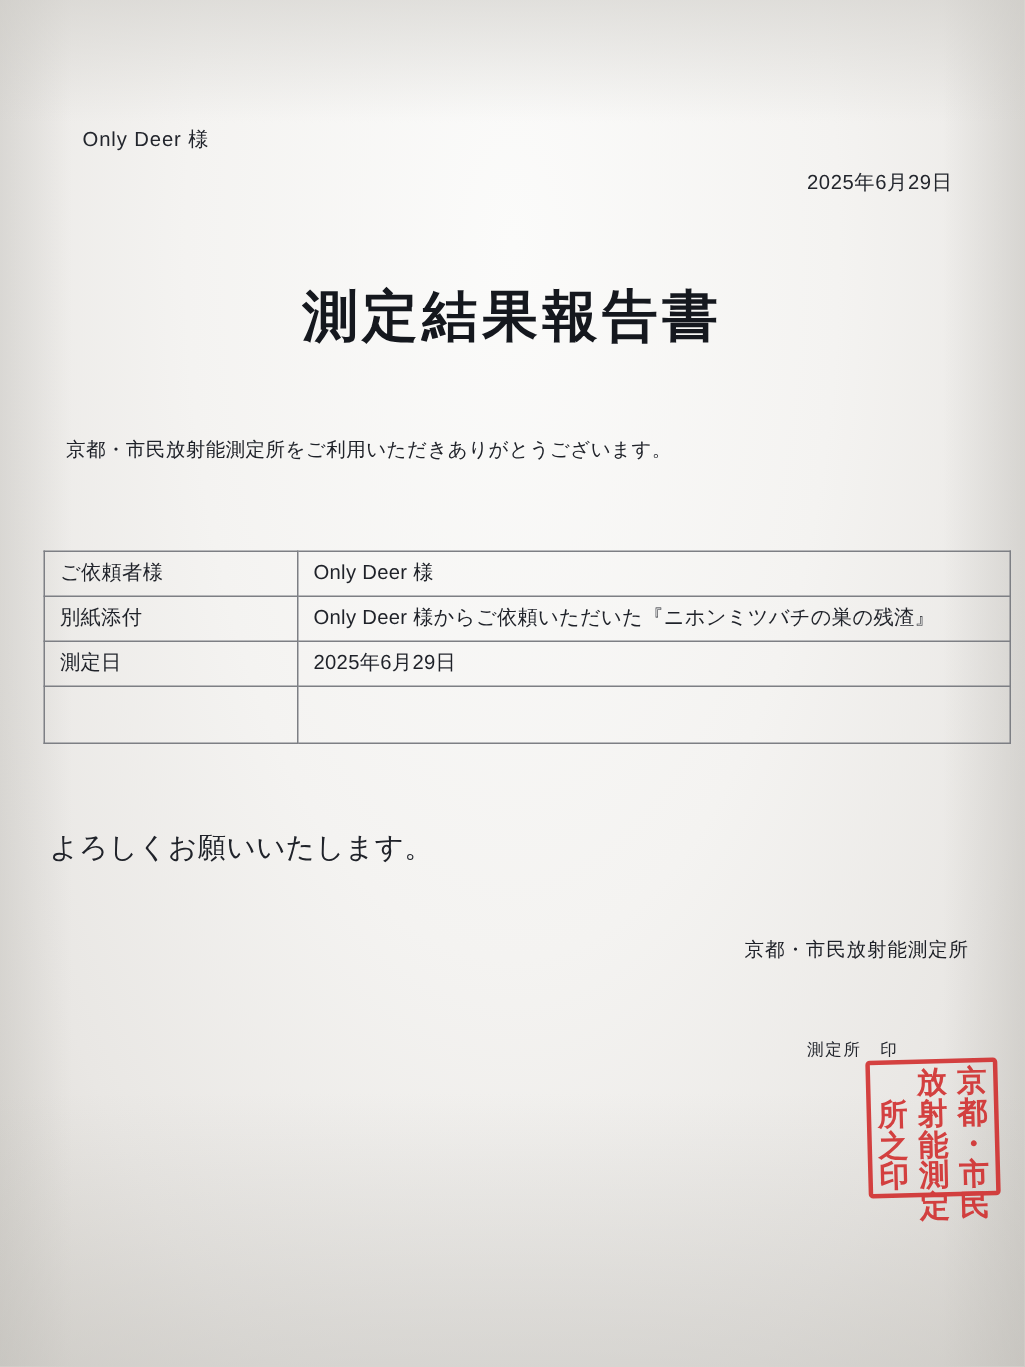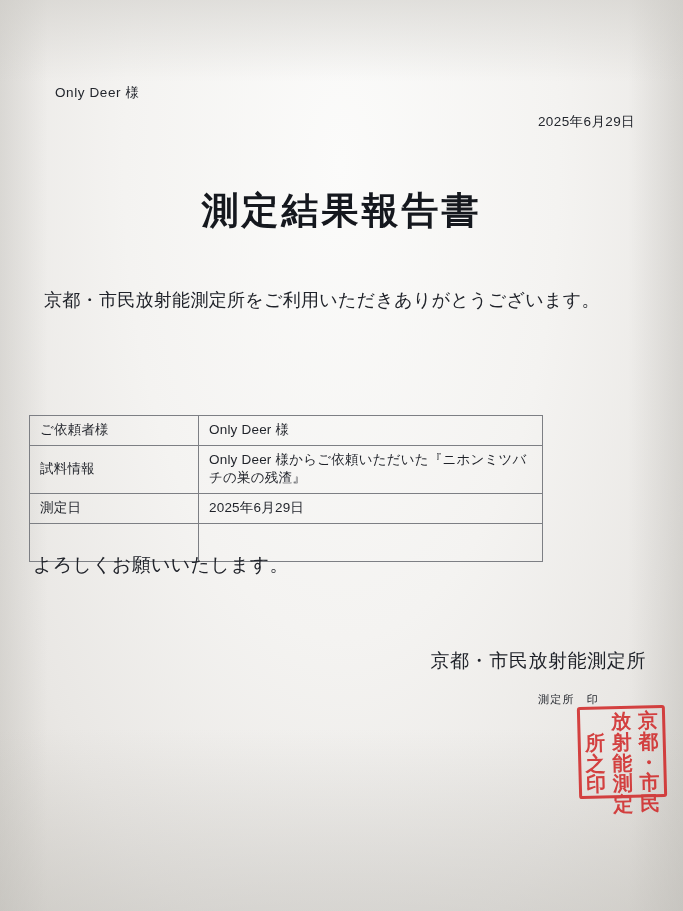--- a/index.html
+++ b/index.html
@@ -65,36 +65,35 @@
     font-size: 37px;
     font-weight: 700;
     letter-spacing: 3px;
     color: #15181e;
   }
 
   .greeting {
     position: absolute;
     left: 44px;
     top: 287px;
-    font-size: 18px;
+    font-size: 13px;
     line-height: 26px;
     letter-spacing: 0.3px;
     color: #20232a;
   }
 
   
   .tbl {
     position: absolute;
     left: 29px;
     top: 367px;
-    width: 514px;
+    width: 645px;
     border-collapse: collapse;
     font-size: 13.5px;
     color: #1f2229;
-    margin-top: 48px;
   }
   .tbl td {
     border: 1px solid #7d7f84;
     padding: 5px 8px 6px 10px;
     height: 18px;
     line-height: 18px;
     vertical-align: middle;
     letter-spacing: 0.2px;
   }
   .tbl td.k { width: 150px; }
@@ -105,22 +104,22 @@
     left: 33px;
     top: 552px;
     font-size: 19px;
     letter-spacing: 0.3px;
     color: #20232a;
   }
 
   .org {
     position: absolute;
     right: 37px;
-    top: 648px;
-    font-size: 19px;
+    top: 624px;
+    font-size: 13px;
     letter-spacing: 0.6px;
     color: #1e2128;
   }
   .sealLabel {
     position: absolute;
     right: 84px;
     top: 692px;
     font-size: 11px;
     letter-spacing: 1.2px;
     color: #23262d;
@@ -173,21 +172,21 @@
       <div>京都・市民放射能測定所をご利用いただきありがとうございます。</div>
     </div>
 
     <table class="tbl">
       <tbody>
         <tr>
           <td class="k">ご依頼者様</td>
           <td class="v">Only Deer 様</td>
         </tr>
         <tr>
-          <td class="k">試料情報</td>
+          <td class="k">別紙添付</td>
           <td class="v">Only Deer 様からご依頼いただいた『ニホンミツバチの巣の残渣』</td>
         </tr>
         <tr>
           <td class="k">測定日</td>
           <td class="v">2025年6月29日</td>
         </tr>
         <tr class="spacer">
           <td class="k"></td>
           <td class="v"></td>
         </tr>

